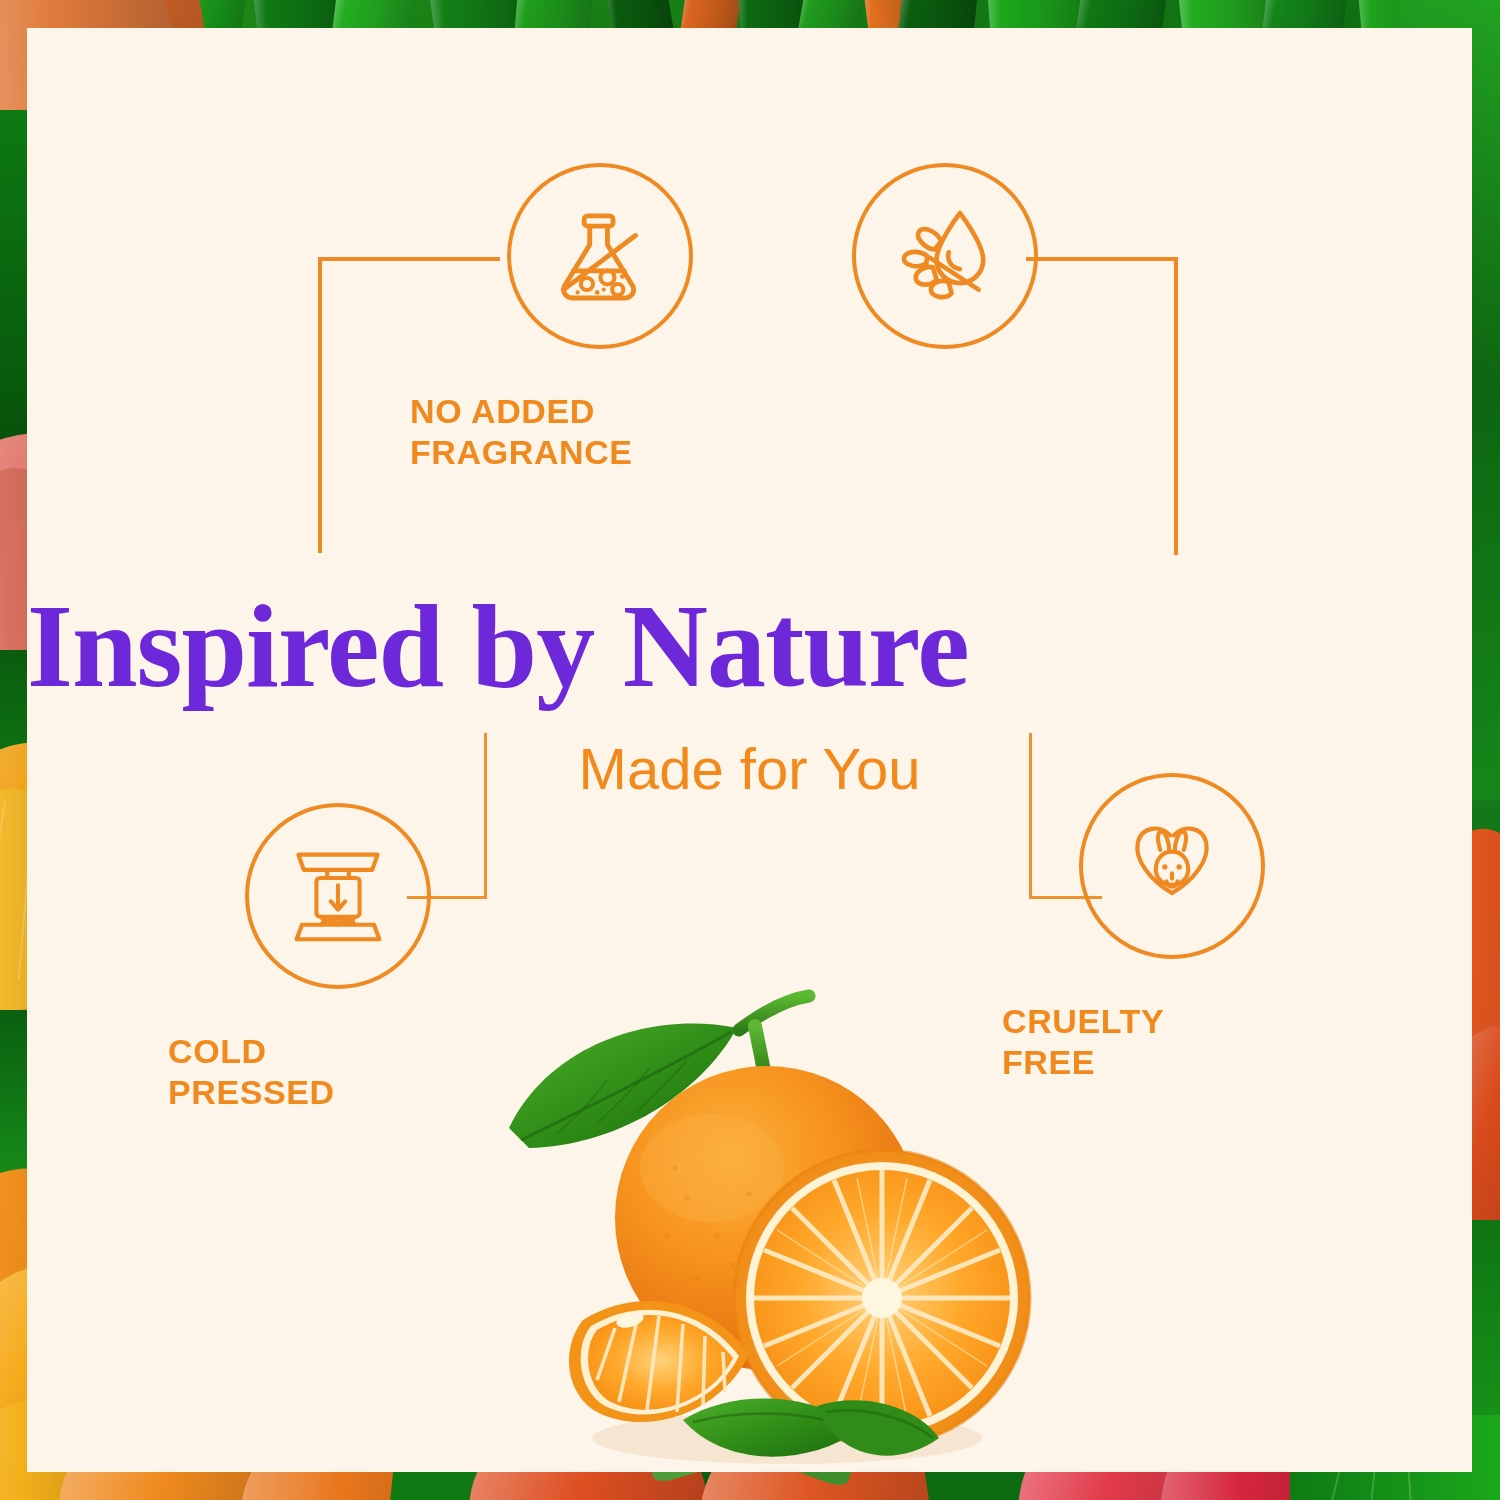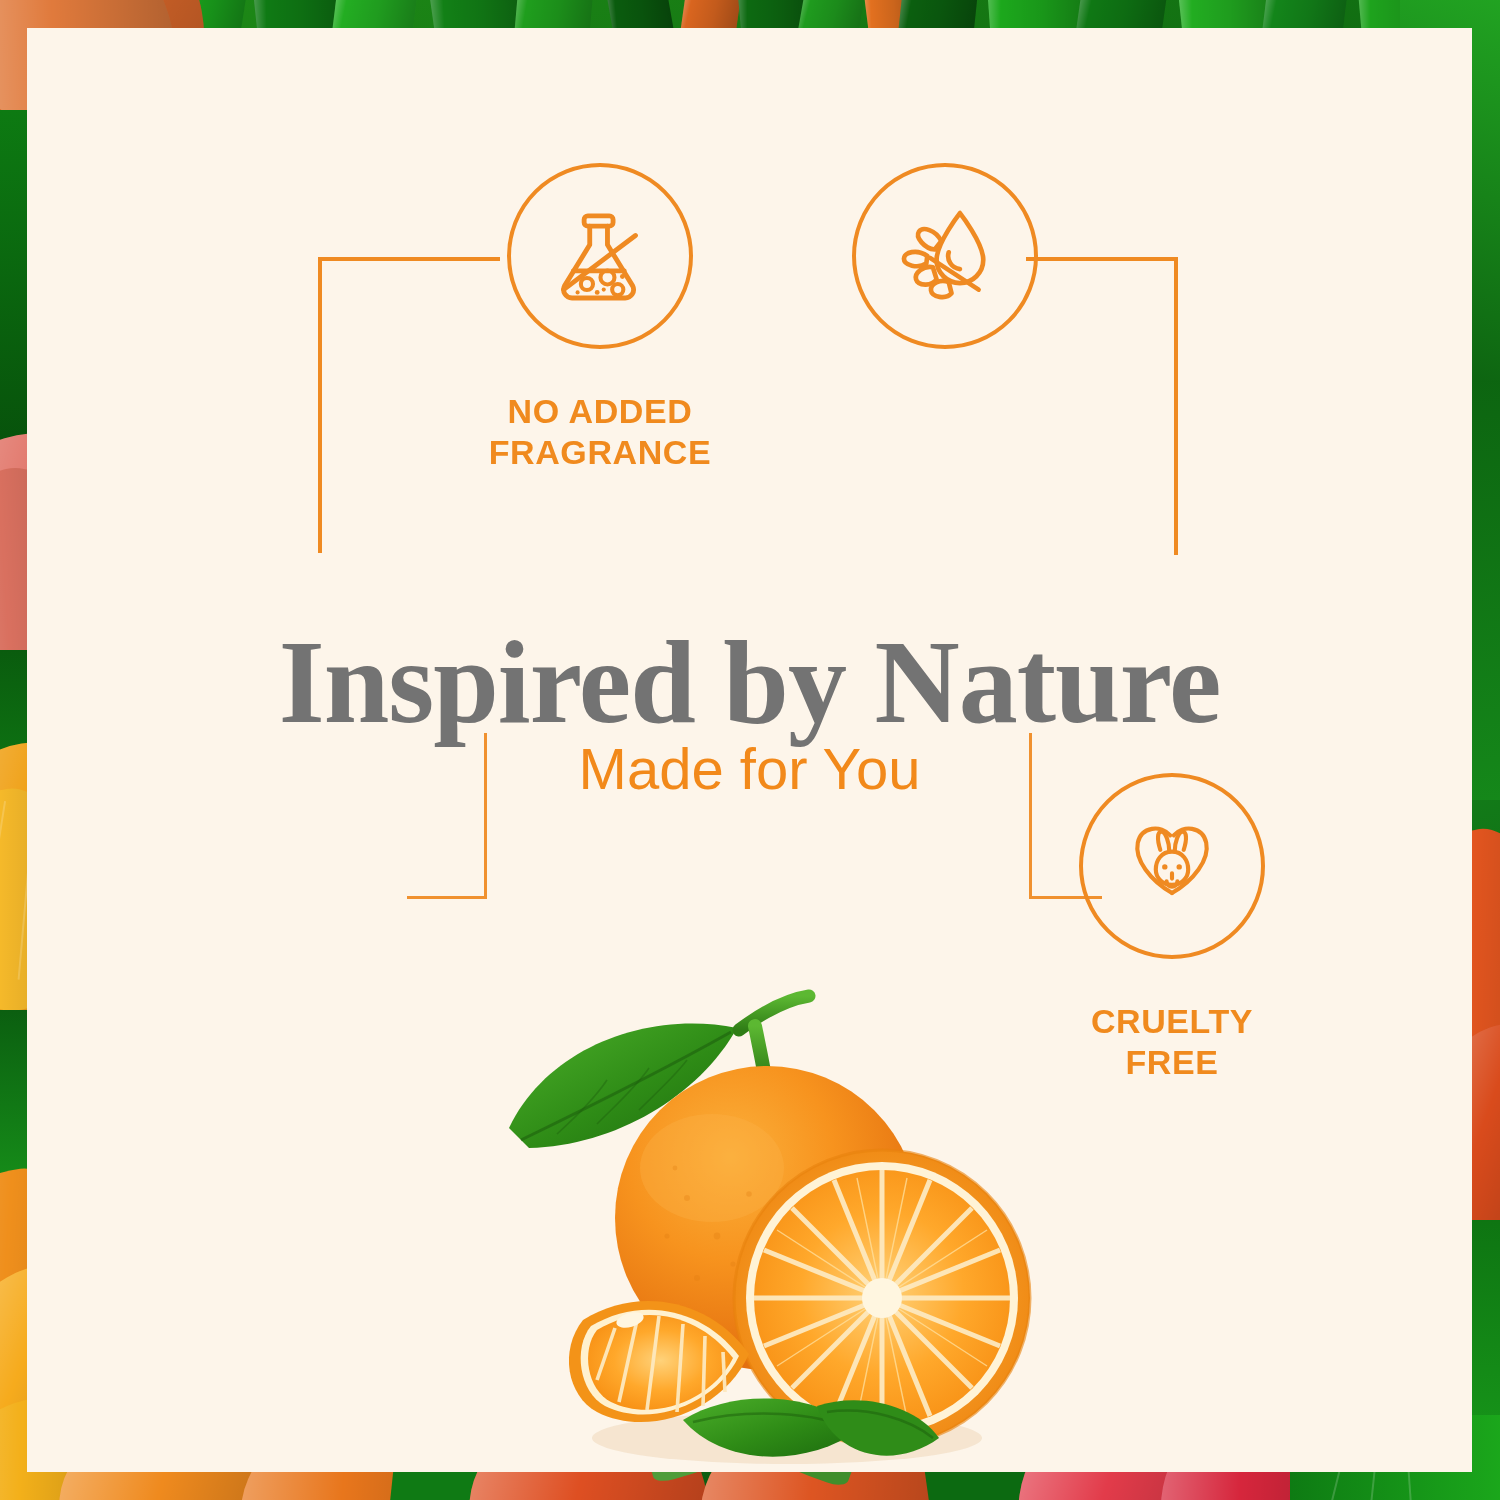--- a/index.html
+++ b/index.html
@@ -48,41 +48,41 @@
 
   
   .conn{position:absolute;background:#ef8a22;}
   .conn.h{height:4px;}
   .conn.v{width:4px;}
   .conn.thin{background:#f0912f;}
   .conn.h.thin{height:3px;}
   .conn.v.thin{width:3px;}
 
   
-  .badge{position:absolute;text-align:center;}
+  .badge{position:absolute;text-align:left;}
   .circle{
     width:186px;height:186px;border-radius:50%;
     border:4px solid #ef8a22;box-sizing:border-box;
     display:flex;align-items:center;justify-content:center;
     margin:0 auto;
   }
   .badge-label{
     margin-top:42px;
     color:#f08a1e;
     font-weight:bold;
     font-size:34px;
     letter-spacing:.6px;
     line-height:1.22;
     white-space:pre-line;
   }
 
   
   .headline{
-    position:absolute;left:0;right:0;top:596px;text-align:center;
-    color:#737373;
+    position:absolute;left:0;right:0;top:560px;text-align:left;
+    color:#6d28d9;
     font-family:"Liberation Serif", serif;
     font-weight:bold;
     font-size:118px;
     letter-spacing:-1px;
     line-height:1;
   }
   .subhead{
     position:absolute;left:0;right:0;top:712px;text-align:center;
     color:#f2891a;
     font-size:58px;
@@ -242,20 +242,37 @@
             <path d="M47 72 C37 70 27 78 29 85 c2 7 17 8 22 0 Z"></path>
             <path d="M64 88 C55 84 44 90 45 97 c1 7 16 10 22 3 Z"></path>
           </g>
         </svg>
       </div>
     </div>
 
     <div class="headline">Inspired by Nature</div>
     <div class="subhead">Made for You</div>
 
+    <div class="badge" style="left:141px;top:775px;width:340px;">
+      <div class="circle">
+        <svg width="108" height="108" viewBox="0 0 120 120">
+          <g fill="none" stroke="#ef8a22" stroke-width="4.6" stroke-linejoin="round" stroke-linecap="round">
+            <path d="M16 14 h88 l-6 17 H22 Z"></path>
+            <path d="M48 31 v9 h24 v-9"></path>
+            <rect x="36" y="40" width="48" height="43" rx="4"></rect>
+            <path d="M60 48 v26 M52 66 l8 9 8 -9"></path>
+            <path d="M42 83 c0 9 36 9 36 0"></path>
+            <path d="M42 92 c0 -9 36 -9 36 0"></path>
+            <path d="M20 92 h80 l6 16 H14 Z"></path>
+          </g>
+        </svg>
+      </div>
+      <div class="badge-label">COLD
+PRESSED</div>
+    </div>
 
     <div class="badge" style="left:975px;top:745px;width:340px;">
       <div class="circle">
         <svg width="108" height="108" viewBox="0 0 120 120">
           <g fill="none" stroke="#ef8a22" stroke-width="4.6" stroke-linecap="round" stroke-linejoin="round">
             <path d="M58 26 C48 14 26 16 22 34 c-4 19 14 42 38 56"></path>
             <path d="M62 26 C72 14 94 16 98 34 c4 19 -14 42 -38 56"></path>
             <path d="M47 42 C43 30 44 22 48 22 c5 0 9 12 9 22"></path>
             <path d="M73 42 C77 30 76 22 72 22 c-5 0 -9 12 -9 22"></path>
             <path d="M60 44 c-12 0 -18 10 -18 20 0 10 8 17 18 17 s18 -7 18 -17 c0 -10 -6 -20 -18 -20 Z"></path>

